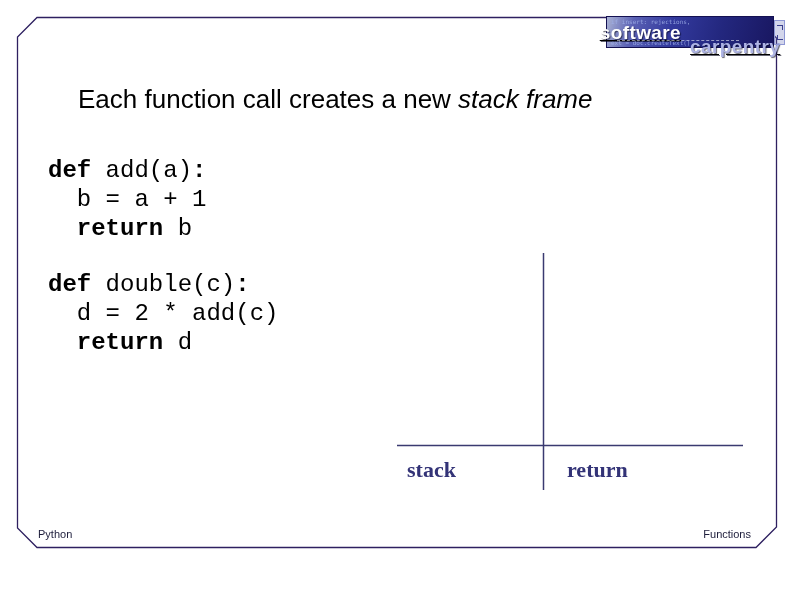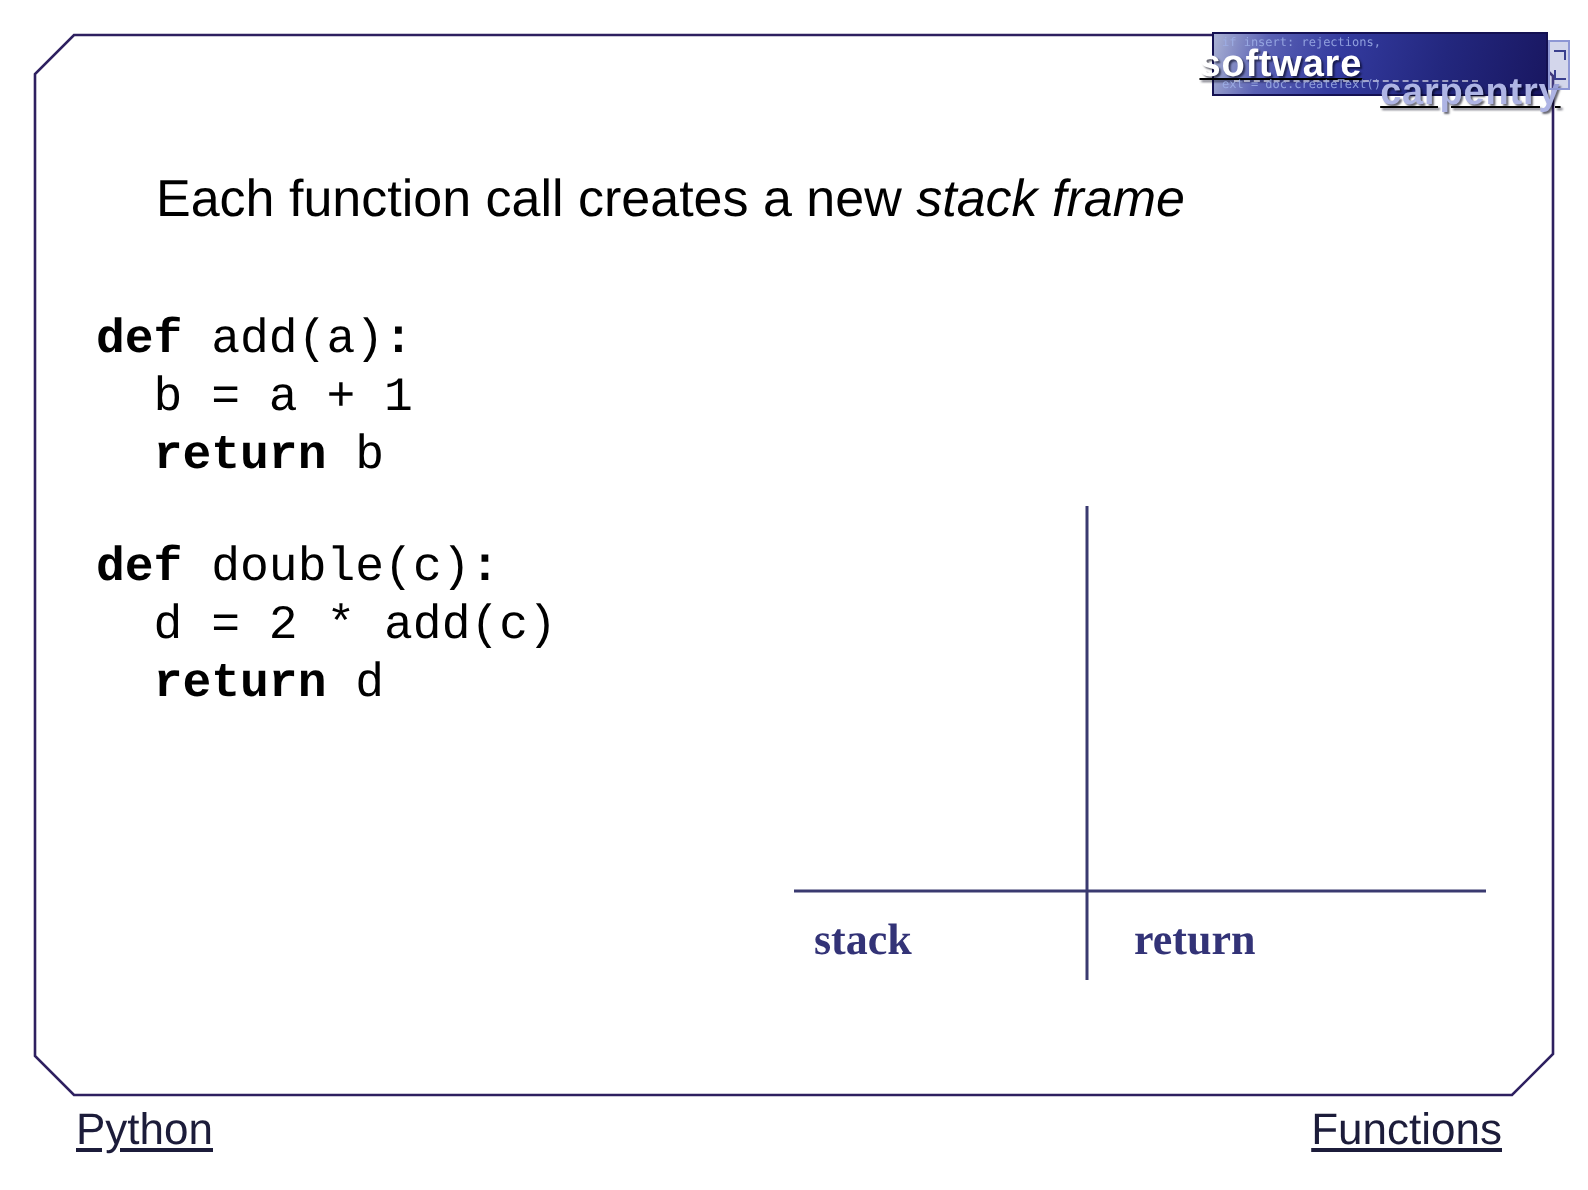--- a/index.html
+++ b/index.html
@@ -67,21 +67,21 @@
   #code-block-2{left:48px; top:270px;}
 
   .table-label{
     position:absolute; font-family:Liberation Serif, serif;
     font-weight:bold; font-size:22px; color:var(--table-label); line-height:1;
   }
   #stack-label{left:407px; top:459px;}
   #value-label{left:567px; top:459px;}
 
   .footer-text{
-    position:absolute; top:552px; font-size:22px; color:var(--footer-text); line-height:1.2;text-decoration:underline;
+    position:absolute; top:528px; font-size:11px; color:var(--footer-text); line-height:1.2;
   }
   #footer-left{left:38px;}
   #footer-right{right:43px;}
 </style>
 </head>
 <body>
 
 <div class="slide">
 
   <svg class="frame" viewBox="0 0 794 595">

